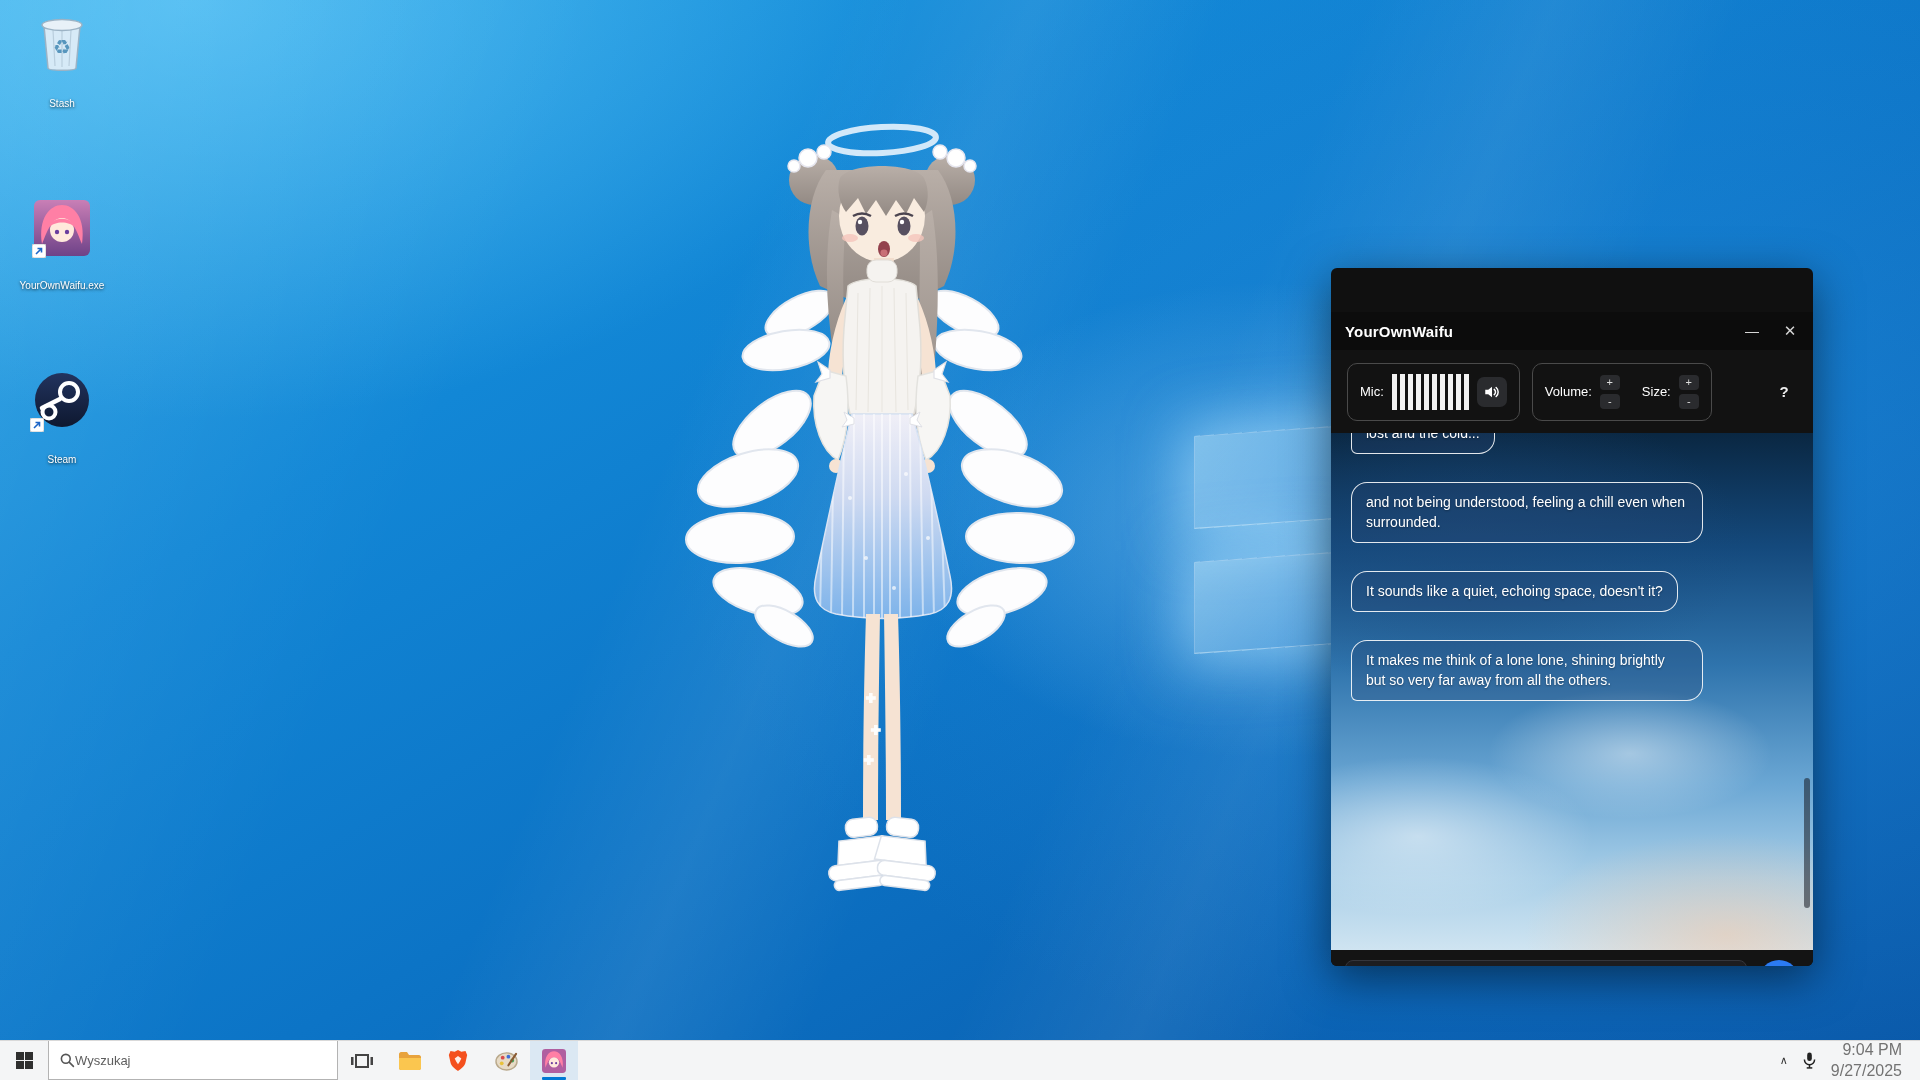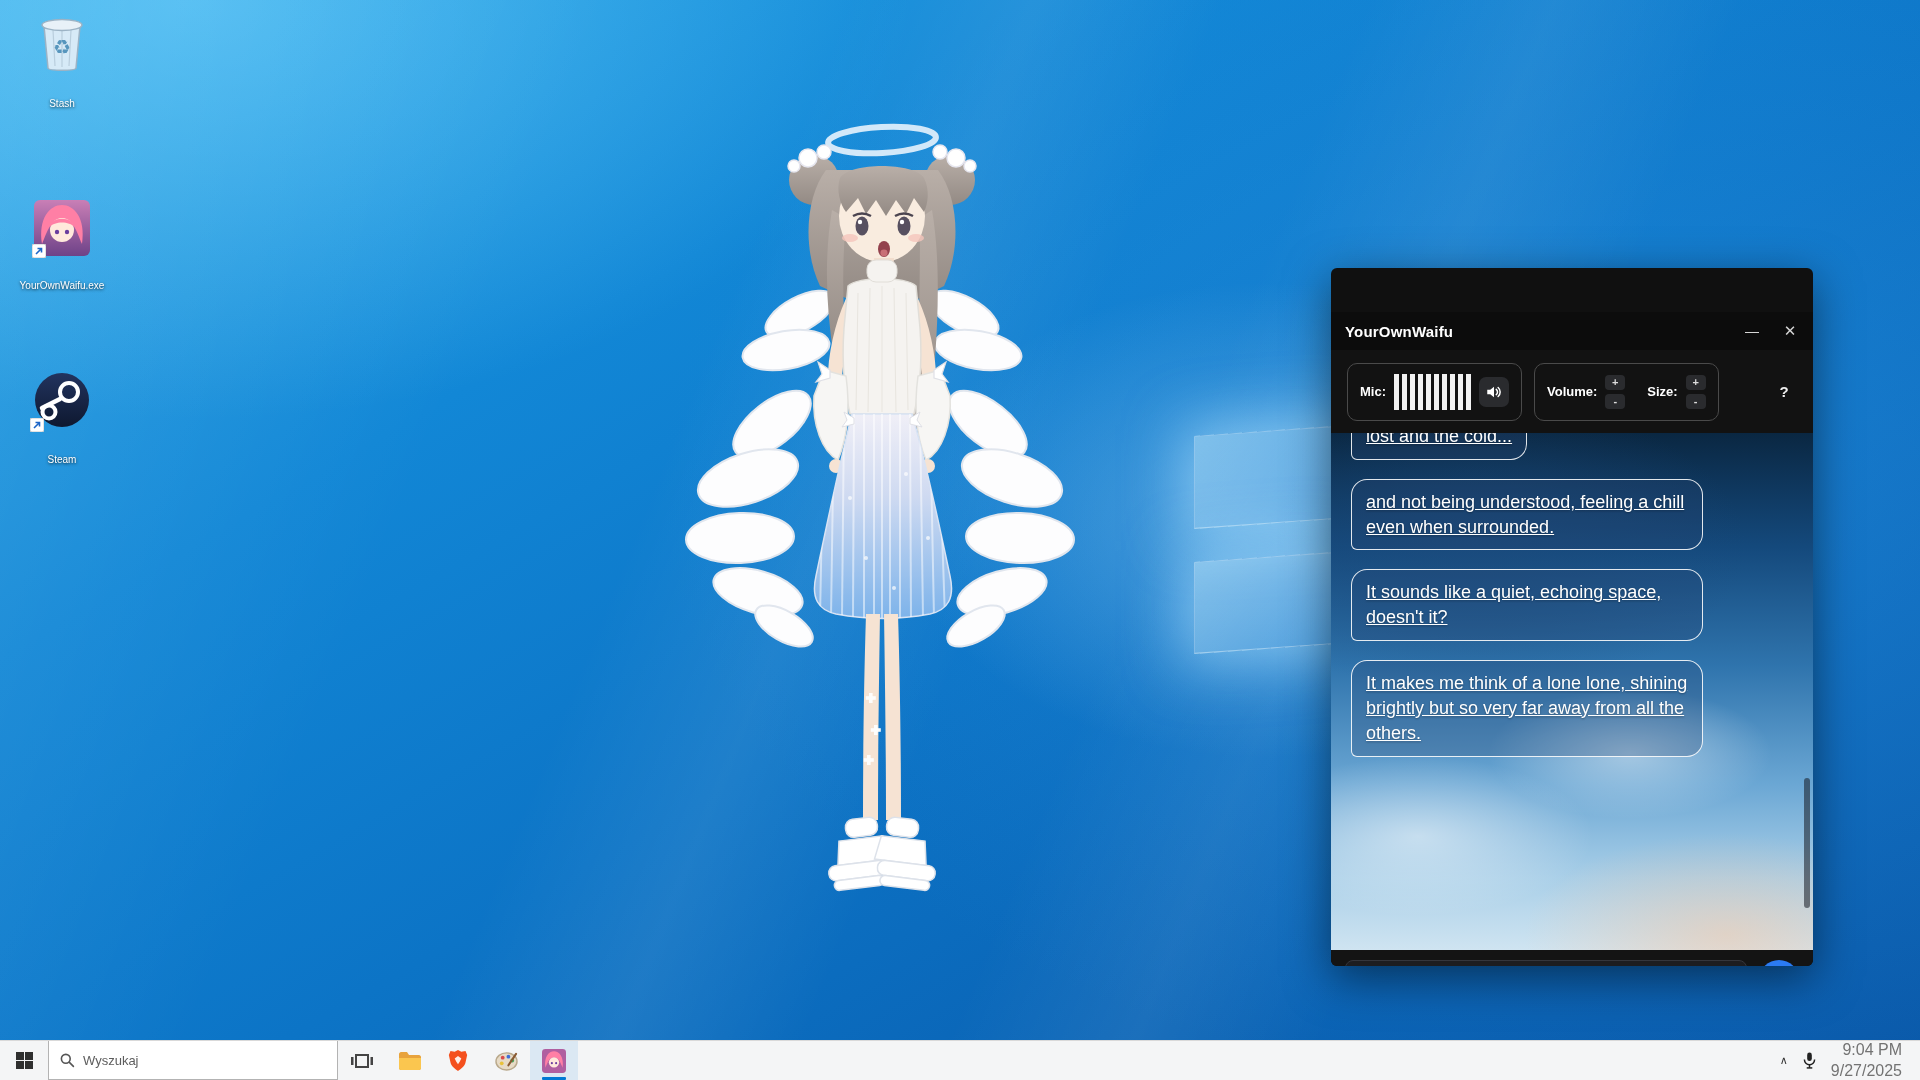--- a/index.html
+++ b/index.html
@@ -60,21 +60,21 @@
   }
   .winbtn.close { font-size:15px; }
   .titlebar .spacer { flex:1; }
 
   .controls {
     height:83px; background:#121212; display:flex; align-items:center;
     gap:12px; padding:12px 16px; flex:0 0 auto;
   }
   .cgroup {
     border:1.4px solid #4a4a4a; border-radius:10px; display:flex; align-items:center;
-    gap:8px; padding:9px 12px; height:58px;font-weight:bold;
+    gap:8px; padding:9px 12px; height:58px;
   }
   .clabel { color:#fff; font-size:13px; }
   .meter { display:flex; gap:3px; align-items:center; }
   .mic-bar { width:5px; height:36px; background:#f2f2f2; display:inline-block; }
   .speaker-btn {
     width:30px; height:30px; background:#2a2b2e; border-radius:7px;
     display:flex; align-items:center; justify-content:center;
   }
   .stepper { display:flex; flex-direction:column; gap:4px; }
   .stepbtn {
@@ -92,24 +92,23 @@
       radial-gradient(42% 18% at 62% 62%, rgba(255,255,255,.45), transparent 70%),
       radial-gradient(75% 38% at 30% 22%, rgba(30,75,125,.55), transparent 75%),
       linear-gradient(180deg, #0a2742 0%, #14497c 22%, #2f74ad 45%, #6ba7d4 68%, #a9cfe8 86%, #cfe4f1 100%);
   }
   .messages { height:100%; overflow:hidden; padding:12px 26px 8px 20px; }
   .bubble {
     max-width:352px; width:fit-content;
     background:rgba(40,70,110,.28);
     border:1.6px solid rgba(255,255,255,.88);
     border-radius:16px; border-bottom-left-radius:6px;
-    padding:10px 14px; margin-bottom:19px;
-    color:#fff; font-size:18px; line-height:1.38;
+    padding:10px 14px; margin-bottom:28px;
+    color:#fff; font-size:14px; line-height:1.38;
     text-shadow:0 1px 2px rgba(0,0,0,.35);
-    text-decoration:underline;
   }
   .bubble span { white-space:pre-line; }
   .bubble.partial { margin-top:-32px; }
   .scroll-thumb {
     position:absolute; right:3px; top:345px; width:6px; height:130px;
     background:rgba(22,26,34,.55); border-radius:3px;
   }
 
   .inputbar {
     height:60px; background:#141414; display:flex; align-items:center;
@@ -127,21 +126,21 @@
 
   
   .taskbar {
     position:absolute; left:0; bottom:0; width:1920px; height:40px;
     background:#f4f5f6; border-top:1px solid #d9d9d9;
     display:flex; align-items:stretch; z-index:10; font-size:13px;
   }
   .tb-btn { width:48px; display:flex; align-items:center; justify-content:center; position:relative; }
   .tb-search {
     width:290px; background:#fff; border:1px solid #b3b3b3; border-top:none;
-    display:flex; align-items:center; gap:8px; padding:0 10px;
+    display:flex; align-items:center; padding:0 10px;
   }
   .tb-search input {
     border:none; outline:none; flex:1; font-size:13px; color:#333; background:transparent;
     font-family:"Liberation Sans", sans-serif;
   }
   .tb-search input::placeholder { color:#5d5d5d; }
   .run-ind { position:absolute; bottom:0; left:12px; width:24px; height:3px; background:#0078d4; border-radius:1px; }
   .tb-active { background:rgba(0,120,212,.10); }
   .tray { margin-left:auto; display:flex; align-items:center; padding-right:4px; }
   .tray-btn { width:26px; height:40px; display:flex; align-items:center; justify-content:center; color:#333; }

